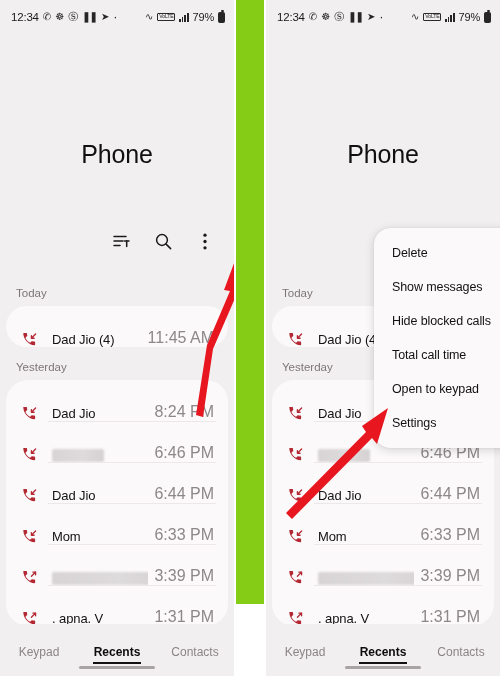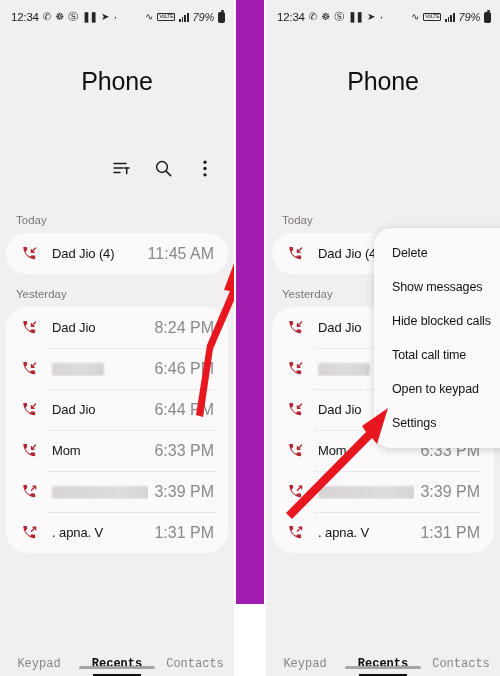--- a/index.html
+++ b/index.html
@@ -6,21 +6,21 @@
   html, body {
     width: 500px; height: 676px;
     background: #ffffff;
     font-family: "Liberation Sans", sans-serif;
     overflow: hidden;
   }
   .stage {
     position: relative;
     width: 500px; height: 604px;
     display: flex;
-    background: #a21caf;
+    background: #84cc16;
     gap: 28px;
   }
   .panel {
     position: relative;
     width: 250px; height: 676px;
     background: #f2eff0;
     overflow: hidden;
   }
   .panel.left  { border-right: 2px solid #ffffff; }
   .panel.right { border-left: 2px solid #ffffff; }
@@ -50,37 +50,37 @@
     border: 0.8px solid #2a2a2a; border-radius: 1px;
     padding: 0.4px 0.8px; letter-spacing: -0.2px;
     font-family: "Liberation Sans", sans-serif;
   }
   .sb-bars { display: inline-flex; align-items: flex-end; gap: 1px; height: 9px; }
   .sb-bars i { width: 1.6px; background: #262626; display: block; }
   .sb-bars i:nth-child(1){ height: 3px; }
   .sb-bars i:nth-child(2){ height: 5px; }
   .sb-bars i:nth-child(3){ height: 7px; }
   .sb-bars i:nth-child(4){ height: 9px; }
-  .sb-batt-txt { font-size: 11px; letter-spacing: -0.2px; font-style: italic; }
+  .sb-batt-txt { font-size: 11px; letter-spacing: -0.2px; }
   .sb-batt {
     width: 7px; height: 11px; border: 1.1px solid #262626;
     border-radius: 1.5px; position: relative; background: #262626;
   }
   .sb-batt::after {
     content:""; position:absolute; top:-2.4px; left:1.6px;
     width:3px; height:1.6px; background:#262626; border-radius:1px;
   }
 
   
   .app-title {
     text-align: center;
     font-size: 25px;
     color: #101010;
     font-weight: 400;
-    margin-top: 33px;
+    margin-top: 106px;
     letter-spacing: -0.2px;
   }
 
   
   .toolbar {
     display: flex;
     justify-content: flex-end;
     align-items: center;
     gap: 20px;
     padding-right: 18px;
@@ -103,21 +103,21 @@
   }
   .card {
     background: #fbf9fa;
     border-radius: 22px;
     margin: 0 6px;
     overflow: hidden;
   }
   .card.today { margin-bottom: 14px; }
   .row {
     display: flex;
-    align-items: center;
+    align-items: flex-end;
     height: 41px;
     padding: 0 14px 0 14px;
     position: relative;
   }
   .row + .row::before {
     content: "";
     position: absolute;
     left: 42px; right: 12px; top: 0;
     height: 1px; background: #ece8e9;
   }
@@ -153,23 +153,22 @@
   .redacted.w1 { width: 52px; }
   .redacted.w2 { width: 112px; }
 
   
   .tabs {
     position: absolute;
     left: 0; right: 0; bottom: 0;
     height: 52px;
     background: #f2eff0;
     display: flex;
-    align-items: flex-end;
+    align-items: center;
     padding-top: 8px;
-    font-family: Liberation Mono, monospace;
   }
   .tab {
     flex: 1;
     text-align: center;
     font-size: 12px;
     color: #8b8487;
     position: relative;
     padding-bottom: 5px;
   }
   .tab.active { color: #0d0d0d; font-weight: 600; }

